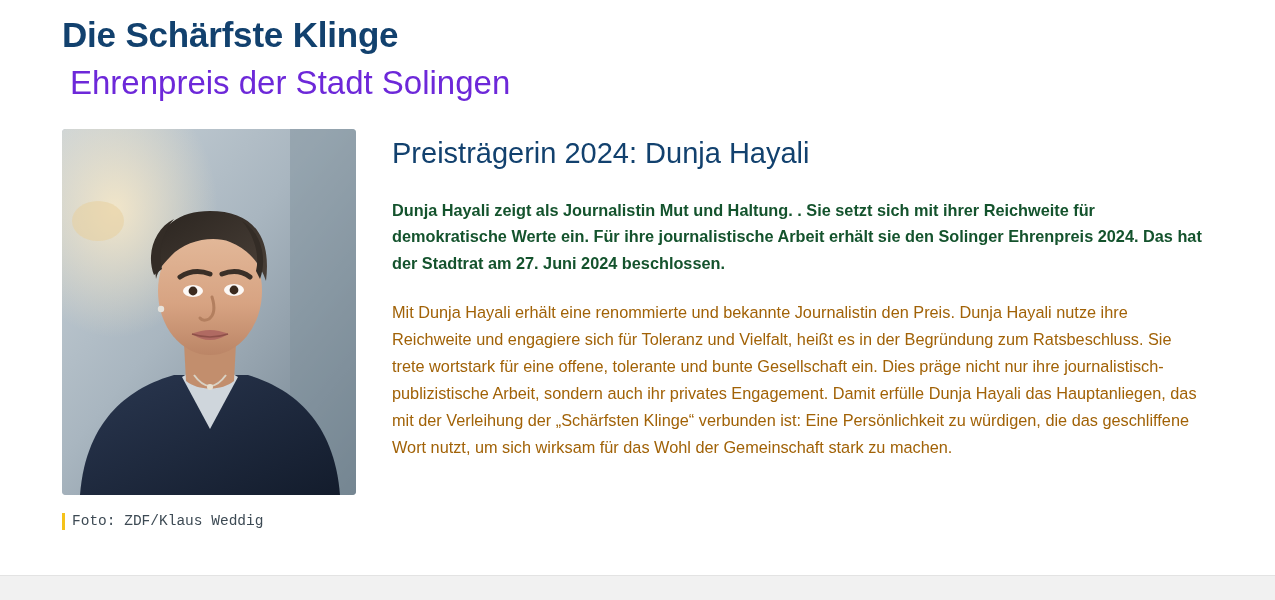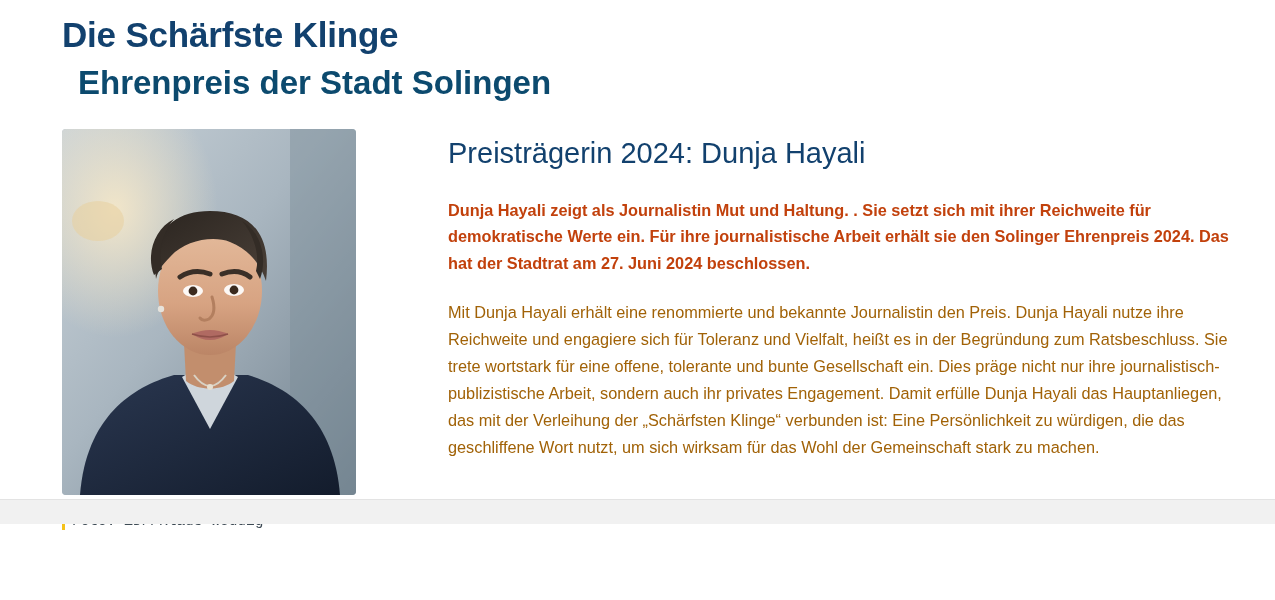--- a/index.html
+++ b/index.html
@@ -10,41 +10,41 @@
     width: 1275px;
     height: 600px;
     background: #ffffff;
     font-family: "Liberation Sans", sans-serif;
     overflow: hidden;
     position: relative;
   }
   .page {
     position: relative;
     width: 1275px;
-    height: 524px;
+    height: 600px;
     box-sizing: border-box;
     background: #ffffff;
   }
   .header {
     padding: 14px 0 0 62px;
   }
   .title-main {
     font-size: 35px;
     font-weight: bold;
     color: #12416e;
     letter-spacing: -0.2px;
     line-height: 1.2;
     margin: 0;
   }
   .title-sub {
     font-size: 33px;
-    color: #0c4a6e;
+    color: #6d28d9;
     line-height: 1.25;
-    margin: 6px 0 0 16px;
-    font-weight: bold;
+    margin: 6px 0 0 8px;
+    font-weight: normal;
   }
   .content {
     display: flex;
     align-items: flex-start;
     padding: 26px 42px 0 62px;
   }
   .figure {
     width: 294px;
     flex: 0 0 294px;
     margin-right: 0;
@@ -74,40 +74,40 @@
   .caption:before {
     content: "";
     position: absolute;
     left: 0;
     top: 2px;
     bottom: 2px;
     width: 3px;
     background: #f5c21a;
   }
   .article {
-    margin-left: 92px;
+    margin-left: 36px;
     flex: 1 1 auto;
     max-width: 812px;
   }
   .article h2 {
     margin: 6px 0 0 0;
     font-size: 29px;
     font-weight: normal;
     color: #12416e;
     line-height: 1.25;
   }
   .article p {
     font-size: 16.3px;
     line-height: 1.65;
     color: #a16207;
     margin: 22px 0 0 0;
   }
   .article p.lead {
     font-weight: bold;
-    color: #c2410c;
+    color: #14532d;
     margin-top: 25px;
   }
   .footer-band {
     position: absolute;
     left: 0;
     right: 0;
     bottom: 0;
     height: 24px;
     background: #f1f1f1;
     border-top: 1px solid #e3e3e3;

